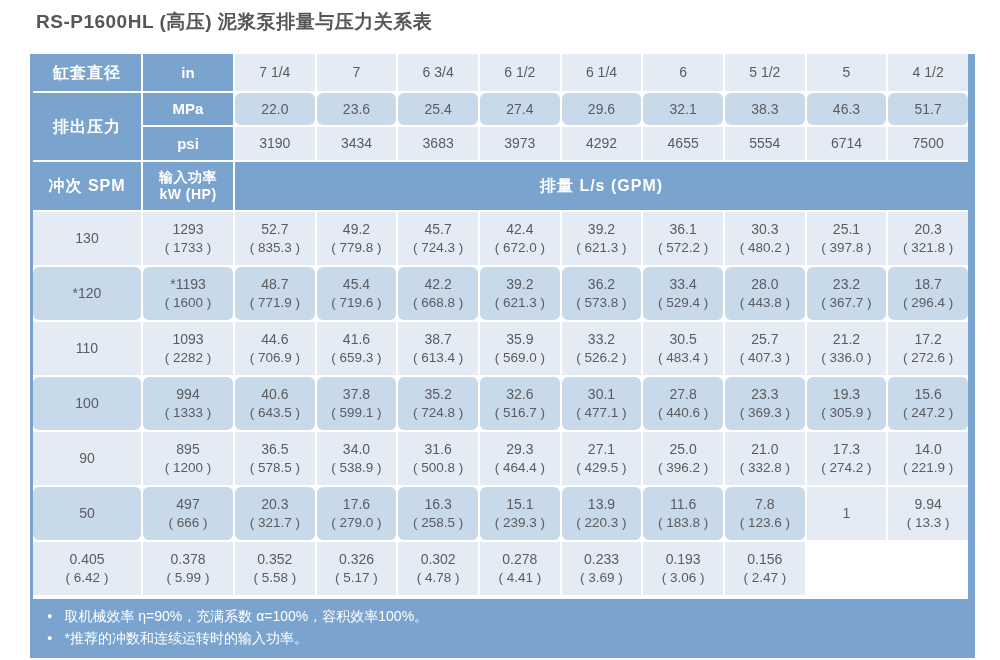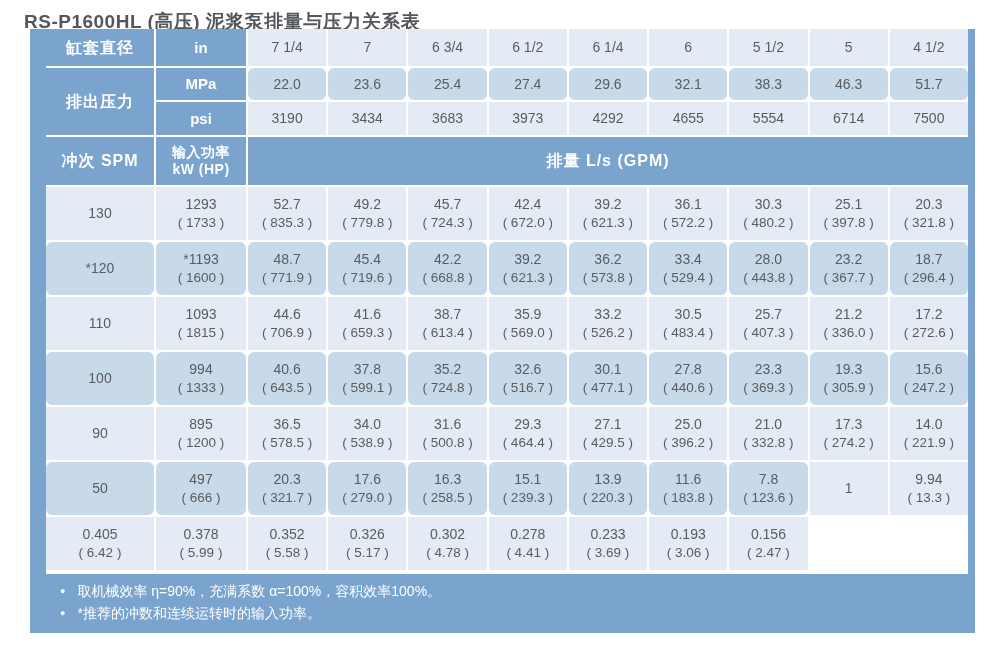--- a/index.html
+++ b/index.html
@@ -5,32 +5,32 @@
   * { box-sizing: border-box; margin: 0; padding: 0; }
   body {
     width: 1000px; height: 660px;
     background: #ffffff;
     font-family: "Liberation Sans", "DejaVu Sans", sans-serif;
     position: relative;
     overflow: hidden;
   }
   .title {
     position: absolute;
-    left: 24px; top: 9px;
+    left: 36px; top: 9px;
     font-size: 19px;
     font-weight: bold;
     color: #545659;
     letter-spacing: 0.5px;
   }
   .frame {
     position: absolute;
-    left: 30px; top: 29px;
+    left: 30px; top: 54px;
     width: 945px;
     background: #7aa4ce;
-    padding: 0 7px 0 16px;
+    padding: 0 7px 0 3px;
   }
   .grid {
     display: grid;
     grid-template-columns: 108px 90px repeat(9, 1fr);
     grid-template-rows: 37px 32px 33px 48px repeat(7, 53px);
     gap: 2px;
     background: #ffffff;
   }
   .hcell {
     background: #7aa4ce;
@@ -194,21 +194,21 @@
         <span>23.2</span>
         <span class="sub">( 367.7 )</span>
       </div>
       <div class="cell dark">
         <span>18.7</span>
         <span class="sub">( 296.4 )</span>
       </div>
       <div class="cell light">110</div>
       <div class="cell light">
         <span>1093</span>
-        <span class="sub">( 1815 )</span>
+        <span class="sub">( 2282 )</span>
       </div>
       <div class="cell light">
         <span>44.6</span>
         <span class="sub">( 706.9 )</span>
       </div>
       <div class="cell light">
         <span>41.6</span>
         <span class="sub">( 659.3 )</span>
       </div>
       <div class="cell light">

